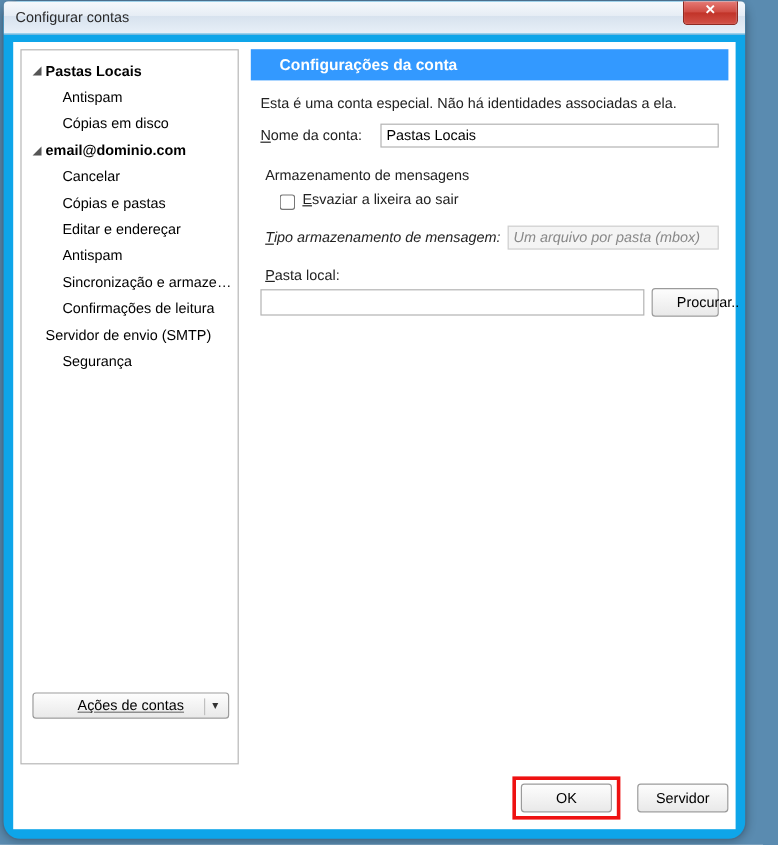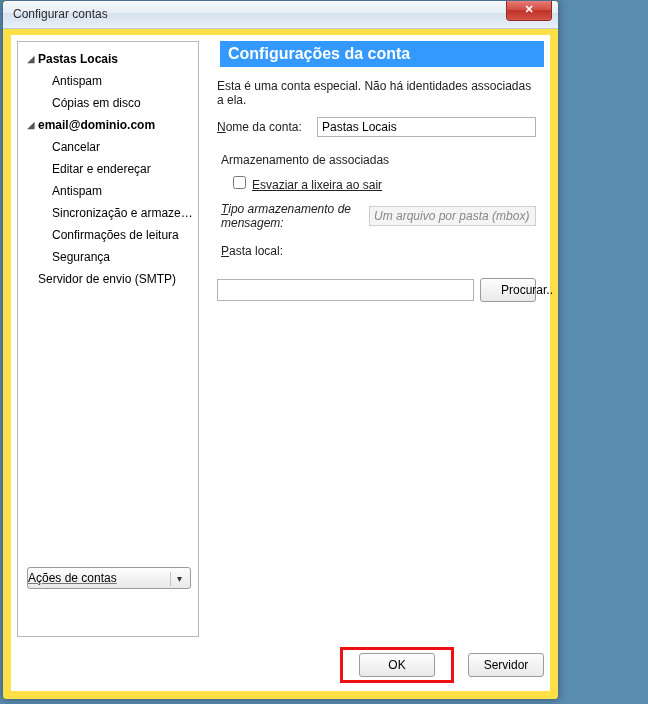--- a/index.html
+++ b/index.html
@@ -1,21 +1,21 @@
 <!DOCTYPE html>
 <html><head>
 <meta charset="utf-8">
 <style>
   * { box-sizing: border-box; }
   html, body { margin:0; padding:0; font-family: "Segoe UI", Tahoma, sans-serif; font-size:12px; color:#000; }
   body { background:#5a8bb0; width:648px; height:704px; overflow:hidden; }
 
   .window {
-    position:absolute; left:2px; top:0; width:557px; height:700px;
-    background:#fde047; border:1px solid #4a6e8c; border-radius:4px;
+    position:absolute; left:2px; top:0; width:620px; height:700px;
+    background:#0ea5e9; border:1px solid #4a6e8c; border-radius:15px;
     box-shadow:0 0 8px rgba(0,0,0,.3);
   }
   .titlebar {
     height:28px;
     background:linear-gradient(to bottom,#f6f9fc 0%,#e6edf5 45%,#d7e2ee 46%,#e8f0f8 100%);
     border-bottom:1px solid #b8c9da; border-radius:4px 4px 0 0;
     position:relative;
   }
   .titlebar .title { position:absolute; left:10px; top:6px; color:#2a2a2a; font-size:12px; }
   .titlebar .close {
@@ -35,64 +35,64 @@
   }
   .tree { padding:6px 0 0 0; }
   .tree-row { display:flex; align-items:center; height:22px; cursor:default; white-space:nowrap; overflow:hidden; text-overflow:ellipsis; }
   .tree-row .arrow { width:14px; text-align:center; color:#555; font-size:9px; margin-left:6px; }
   .tree-row.depth0 { font-weight:bold; }
   .tree-row.depth1 { padding-left:34px; font-weight:normal; }
   .tree-row.depth0nochild { padding-left:20px; font-weight:normal;}
   .tree-row .label { overflow:hidden; text-overflow:ellipsis; }
 
   .actions-btn {
-    position:absolute; left:16px; bottom:56px; width:164px; height:22px;
+    position:absolute; left:16px; bottom:46px; width:164px; height:22px;
     border:1px solid #9b9b9b; border-radius:3px;
     background:linear-gradient(to bottom,#fdfdfd,#e9e9e9);
-    line-height:20px; cursor:pointer; position:absolute;
+    text-align:center; line-height:20px; cursor:pointer; position:absolute;
   }
   .actions-btn .lbl { text-decoration:underline; text-decoration-color:#777; }
   .actions-btn .caret { position:absolute; right:8px; top:4px; color:#333; font-size:10px; border-left:1px solid #c0c0c0; padding-left:6px; height:14px; line-height:14px;}
 
   .panel {
     position:absolute; left:198px; top:6px; right:6px; bottom:56px;
   }
   .panel-header {
-    background:#3399ff; color:#fff; font-weight:bold; font-size:16px;
-    height:26px; line-height:26px; padding:0 8px;margin-left:11px;
+    background:#3399ff; color:#fff; font-weight:bold; font-size:13px;
+    height:26px; line-height:26px; padding:0 24px;
   }
   .panel-body { padding:12px 8px; color:#222; }
   .panel-body .desc { margin-bottom:10px; }
   .row { display:flex; align-items:center; margin-bottom:16px; }
   .row label { width:100px; }
   .row .ul { text-decoration:underline; }
   .row input[type=text] {
     flex:1; height:20px; border:1px solid #b3b3b3; padding:0 4px; font:inherit;
   }
   .group-label { margin:12px 0 6px 4px; }
-  .checkbox-row { display:flex; align-items:flex-end; margin-left:12px; margin-bottom:10px;text-decoration:underline; }
+  .checkbox-row { display:flex; align-items:flex-start; margin-left:12px; margin-bottom:10px; }
   .checkbox-row input { margin-right:6px; }
   .type-row { display:flex; align-items:center; margin-left:4px; margin-bottom:14px;font-style:italic; }
   .type-row label { margin-right:6px; }
   .type-row input { flex:1; height:20px; border:1px solid #cfcfcf; background:#f4f4f4; color:#888; padding:0 4px; font:inherit; }
-  .localpath-label { margin:0 0 20px 4px; }
+  .localpath-label { margin:0 0 4px 4px; }
   .localpath-row { display:flex; align-items:center; }
   .localpath-row input { flex:1; height:22px; border:1px solid #b3b3b3; padding:0 4px; font:inherit; }
   .browse-btn {
     margin-left:6px; height:24px; width:56px; border:1px solid #9b9b9b; border-radius:3px;
     background:linear-gradient(to bottom,#fdfdfd,#e9e9e9); cursor:pointer; font:inherit;padding-left:20px;
   }
 
   .footer { position:absolute; right:6px; bottom:6px; height:40px; display:flex; align-items:center; }
   .footer .btn {
     width:76px; height:24px; border:1px solid #9b9b9b; border-radius:3px;
     background:linear-gradient(to bottom,#fdfdfd,#e9e9e9); cursor:pointer;
     font:inherit; margin-left:10px;
   }
-  .ok-wrap { border:3px solid #e11; display:inline-flex; padding:3px 16px; margin-right:4px;}
+  .ok-wrap { border:3px solid #e11; display:inline-flex; padding:3px 4px; margin-right:4px;}
   .ok-wrap .btn { margin-left:0; }
   .actions-anchor { position:absolute; left:0; top:610px; width:196px; }
 </style>
 </head>
 <body>
 
 <div class="window">
 
   <div class="titlebar">
     <span class="title">Configurar contas</span>
@@ -116,36 +116,39 @@
           <span class="label">Cópias em disco</span>
         </div>
         <div class="tree-row depth0">
           <span class="arrow">◢</span>
           <span class="label">email@dominio.com</span>
         </div>
         <div class="tree-row depth1">
           <span class="label">Cancelar</span>
         </div>
         <div class="tree-row depth1">
+          <span class="label">Cópias e pastas</span>
+        </div>
+        <div class="tree-row depth1">
           <span class="label">Editar e endereçar</span>
         </div>
         <div class="tree-row depth1">
           <span class="label">Antispam</span>
         </div>
         <div class="tree-row depth1">
           <span class="label">Sincronização e armazena...</span>
         </div>
         <div class="tree-row depth1">
           <span class="label">Confirmações de leitura</span>
         </div>
+        <div class="tree-row depth0nochild">
+          <span class="label">Servidor de envio (SMTP)</span>
+        </div>
         <div class="tree-row depth1">
           <span class="label">Segurança</span>
-        </div>
-        <div class="tree-row depth0nochild">
-          <span class="label">Servidor de envio (SMTP)</span>
         </div>
       </div>
     </div>
 
     <div class="actions-anchor">
       <div class="actions-btn">
         <span class="lbl">Ações de contas</span>
         <span class="caret">▾</span>
       </div>
     </div>
@@ -153,21 +156,21 @@
     <div class="panel">
       <div class="panel-header">Configurações da conta</div>
       <div class="panel-body">
         <div class="desc">Esta é uma conta especial. Não há identidades associadas a ela.</div>
 
         <div class="row">
           <label><span class="ul">N</span>ome da conta:</label>
           <input type="text" value="Pastas Locais" style="">
         </div>
 
-        <div class="group-label">Armazenamento de associadas</div>
+        <div class="group-label">Armazenamento de mensagens</div>
         <div class="checkbox-row">
           <input type="checkbox" style="">
           <span><span style="text-decoration:underline">E</span>svaziar a lixeira ao sair</span>
         </div>
 
         <div class="type-row">
           <label><span style="text-decoration:underline">T</span>ipo armazenamento de mensagem:</label>
           <input type="text" disabled="" value="Um arquivo por pasta (mbox)" style="">
         </div>
 

